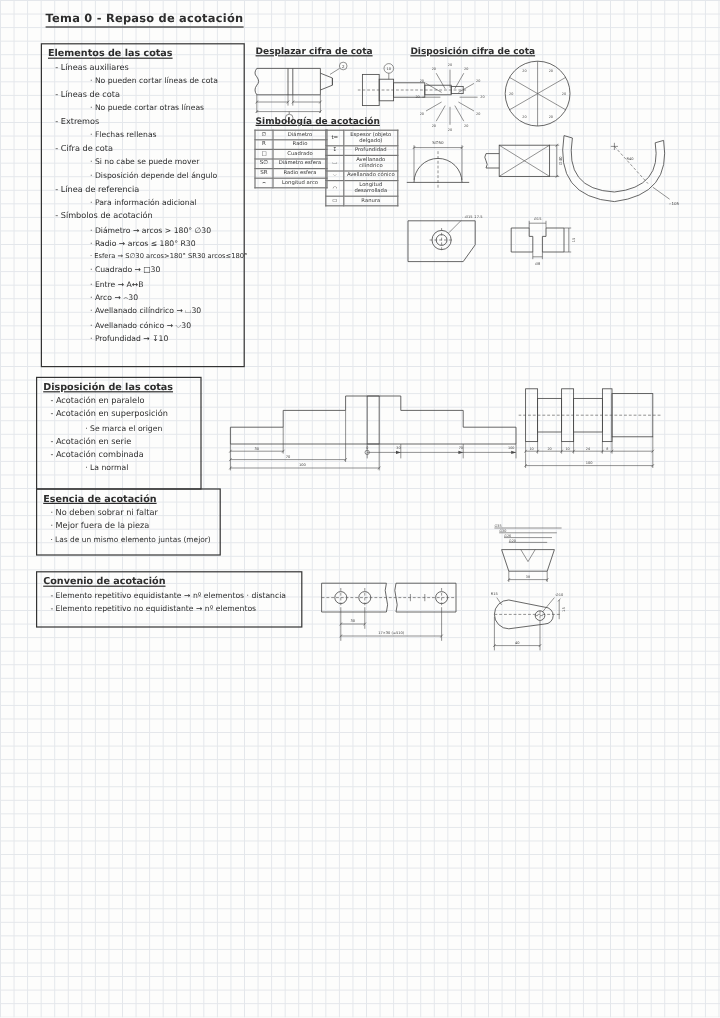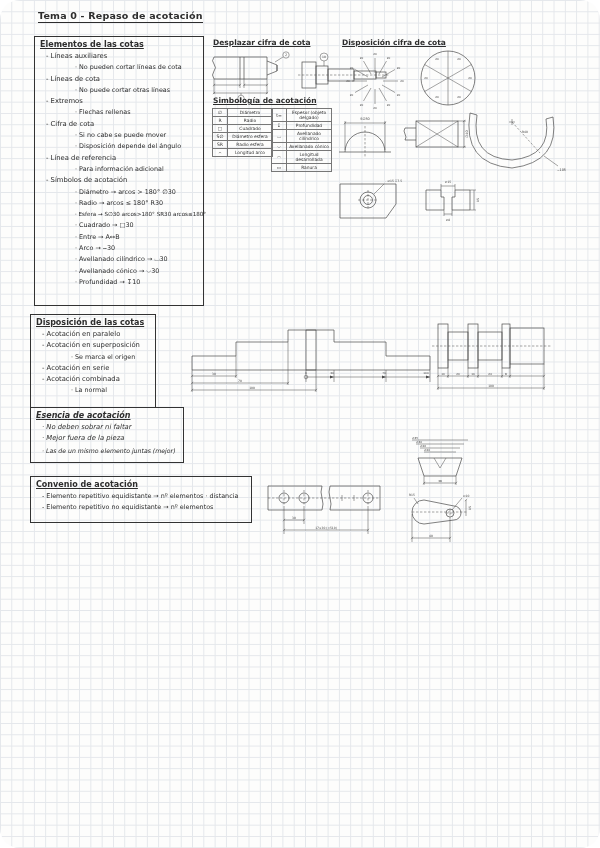--- a/index.html
+++ b/index.html
@@ -3,21 +3,21 @@
 <meta charset="utf-8">
 <style>
   html,body{margin:0;padding:0;background:#ffffff;}
   .page{
     position:relative;width:600px;height:848px;overflow:hidden;
     background-color:#fdfdfc;
     background-image:
       linear-gradient(to right, #e4e7eb 1px, transparent 1px),
       linear-gradient(to bottom, #e4e7eb 1px, transparent 1px);
     background-size:11.3px 11.3px;
-    font-family:"DejaVu Sans",sans-serif;color:#2d2d2d;border-radius:20px;
+    font-family:"DejaVu Sans",sans-serif;color:#2d2d2d;
   }
   .abs{position:absolute;}
   .title{font-size:9.5px;font-weight:bold;border-bottom:1px solid #2d2d2d;padding-bottom:1px;letter-spacing:.2px;}
   .notebox{border:1.4px solid #333;padding:3px 5px 2px 5px;box-sizing:border-box;background:transparent;}
   .notebox .bt{font-size:8px;font-weight:bold;text-decoration:underline;margin-bottom:2px;white-space:nowrap;}
   .ln{font-size:6.8px;line-height:11.3px;white-space:nowrap;}
   .lv1{padding-left:6px;}
   .lv2{padding-left:35px;font-size:6.4px;}
   .hd{font-size:7.5px;font-weight:bold;text-decoration:underline;white-space:nowrap;}
   .sk{position:absolute;}
@@ -227,21 +227,21 @@
     <path d="M6,12 H21 V19 H24 V32 H6 Z" fill="url(#hp)"></path>
     <path d="M50,12 H35 V19 H32 V32 H50 Z" fill="url(#hp)"></path>
     <path class="thin" d="M21,12 V6 M35,12 V6 M21,8 H35"></path>
     <text x="28" y="5" text-anchor="middle" class="t30">∅15</text>
     <path class="thin" d="M24,32 V38 M32,32 V38 M24,36 H32"></path>
     <text x="28" y="43" text-anchor="middle" class="t30">∅8</text>
     <path class="thin" d="M50,12 H56 M50,32 H56 M54,12 V32"></path>
     <text transform="translate(59,22) rotate(-90)" text-anchor="middle" class="t30">15</text>
   </svg>
 
-  <div class="abs notebox" style="left:30px;top:314px;width:126px;height:94px;">
+  <div class="abs notebox" style="left:30px;top:314px;width:138px;height:94px;">
     <div class="bt">Disposición de las cotas</div>
     <div class="ln lv1">- Acotación en paralelo</div>
     <div class="ln lv1">- Acotación en superposición</div>
     <div class="ln lv2">· Se marca el origen</div>
     <div class="ln lv1">- Acotación en serie</div>
     <div class="ln lv1">- Acotación combinada</div>
     <div class="ln lv2">· La normal</div>
   </div>
 
   <svg class="sk" style="left:188px;top:322px;" width="134" height="76" viewBox="0 0 134 76">
@@ -279,21 +279,21 @@
     <path class="thin" d="M6,58 H112 M5,59.2 l2,-2.4 M15,59.2 l2,-2.4 M35,59.2 l2,-2.4 M45,59.2 l2,-2.4 M69,59.2 l2,-2.4 M77,59.2 l2,-2.4 M111,59.2 l2,-2.4"></path>
     <text x="11" y="56.6" text-anchor="middle" class="t28">10</text>
     <text x="26" y="56.6" text-anchor="middle" class="t28">20</text>
     <text x="41" y="56.6" text-anchor="middle" class="t28">10</text>
     <text x="58" y="56.6" text-anchor="middle" class="t28">24</text>
     <text x="74" y="56.6" text-anchor="middle" class="t28">8</text>
     <path class="thin" d="M6,60 V72 M6,70 H112 M5,71.2 l2,-2.4 M111,71.2 l2,-2.4"></path>
     <text x="59" y="68.6" text-anchor="middle" class="t30">100</text>
   </svg>
 
-  <div class="abs notebox" style="left:30px;top:407px;width:154px;height:56px;font-style:italic;">
+  <div class="abs notebox" style="left:30px;top:407px;width:154px;height:56px;">
     <div class="bt">Esencia de acotación</div>
     <div class="ln lv1">· No deben sobrar ni faltar</div>
     <div class="ln lv1">· Mejor fuera de la pieza</div>
     <div class="ln lv1" style="font-size:6.2px;">· Las de un mismo elemento juntas (mejor)</div>
   </div>
 
   <div class="abs notebox" style="left:30px;top:476px;width:222px;height:47px;">
     <div class="bt">Convenio de acotación</div>
     <div class="ln lv1" style="font-size:6.4px;">- Elemento repetitivo equidistante → nº elementos · distancia</div>
     <div class="ln lv1" style="font-size:6.4px;">- Elemento repetitivo no equidistante → nº elementos</div>

